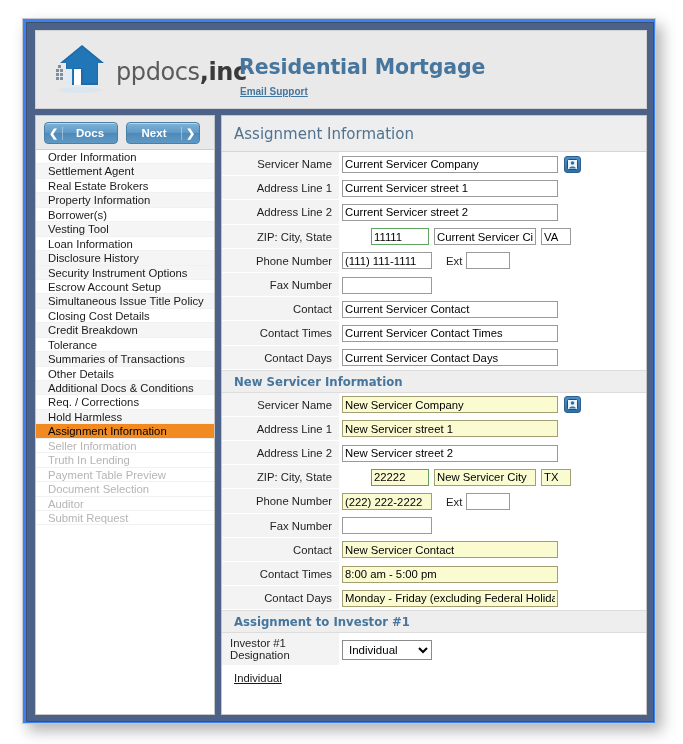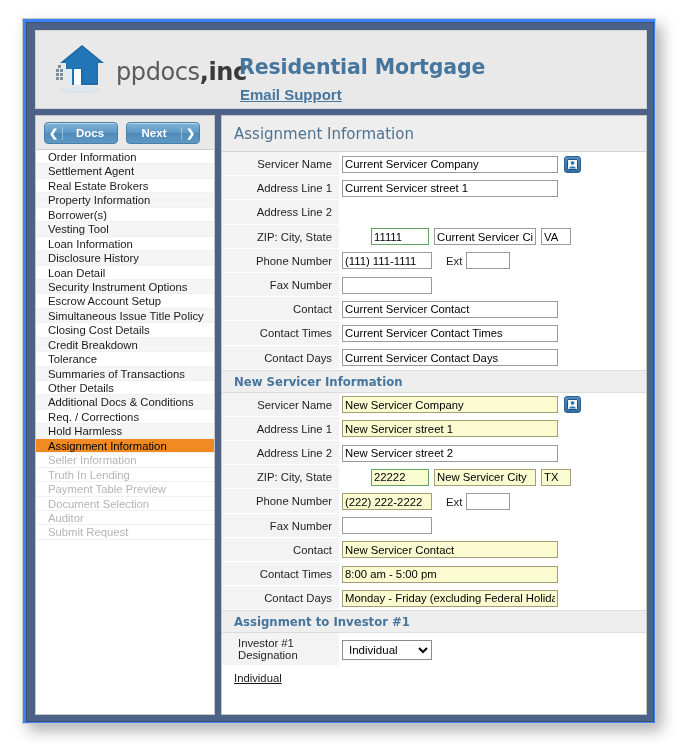--- a/index.html
+++ b/index.html
@@ -63,21 +63,21 @@
     left: 203px; top: 24px;
     font-size: 20.5px;
     font-weight: 700;
     color: #46759d;
     font-family: "DejaVu Sans", sans-serif;
     letter-spacing: -0.1px;
   }
   .email-support {
     position: absolute;
     left: 204px; top: 55px;
-    font-size: 15px;
+    font-size: 10px;
     color: #46759d;
     text-decoration: underline;
     font-weight: 600;
     cursor: pointer;
   }
 
   
   .navcol {
     position: absolute;
     left: 8px; top: 92px;
@@ -192,21 +192,21 @@
     border-bottom: 1px solid #ffffff;
     white-space: nowrap;
   }
   .flabel.two-line {
     line-height: 12.5px;
     padding-top: 0px;
     display: flex;
     flex-direction: column;
     justify-content: center;
     text-align: left;
-    padding-left: 16px;
+    padding-left: 8px;
   }
   .fctl {
     flex: 1;
     display: flex;
     align-items: center;
     padding-left: 3px;
     height: 24.2px;
   }
   input.tb {
     height: 17px;
@@ -316,21 +316,20 @@
         </div>
         <div class="navlist" id="navlist">
             <div class="navitem">Order Information</div>
             <div class="navitem alt">Settlement Agent</div>
             <div class="navitem">Real Estate Brokers</div>
             <div class="navitem alt">Property Information</div>
             <div class="navitem">Borrower(s)</div>
             <div class="navitem alt">Vesting Tool</div>
             <div class="navitem">Loan Information</div>
             <div class="navitem alt">Disclosure History</div>
-            <div class="navitem">Loan Detail</div>
             <div class="navitem alt">Security Instrument Options</div>
             <div class="navitem">Escrow Account Setup</div>
             <div class="navitem alt">Simultaneous Issue Title Policy</div>
             <div class="navitem">Closing Cost Details</div>
             <div class="navitem alt">Credit Breakdown</div>
             <div class="navitem">Tolerance</div>
             <div class="navitem alt">Summaries of Transactions</div>
             <div class="navitem">Other Details</div>
             <div class="navitem alt">Additional Docs &amp; Conditions</div>
             <div class="navitem">Req. / Corrections</div>
@@ -366,20 +365,23 @@
 
         <div class="frow">
           <div class="flabel">Address Line 1</div>
           <div class="fctl">
             <input class="tb w-wide" type="text" value="Current Servicer street 1" style="">
           </div>
         </div>
 
         <div class="frow">
           <div class="flabel">Address Line 2</div>
+          <div class="fctl">
+            <input class="tb w-wide" type="text" value="Current Servicer street 2" style="">
+          </div>
         </div>
 
         <div class="frow">
           <div class="flabel">ZIP: City, State</div>
           <div class="fctl">
             <input class="tb w-zip green" type="text" value="11111" style="">
             <span class="gap4"></span>
             <input class="tb w-city" type="text" value="Current Servicer City" style="">
             <span class="gap4"></span>
             <input class="tb w-state" type="text" value="VA" style="">

